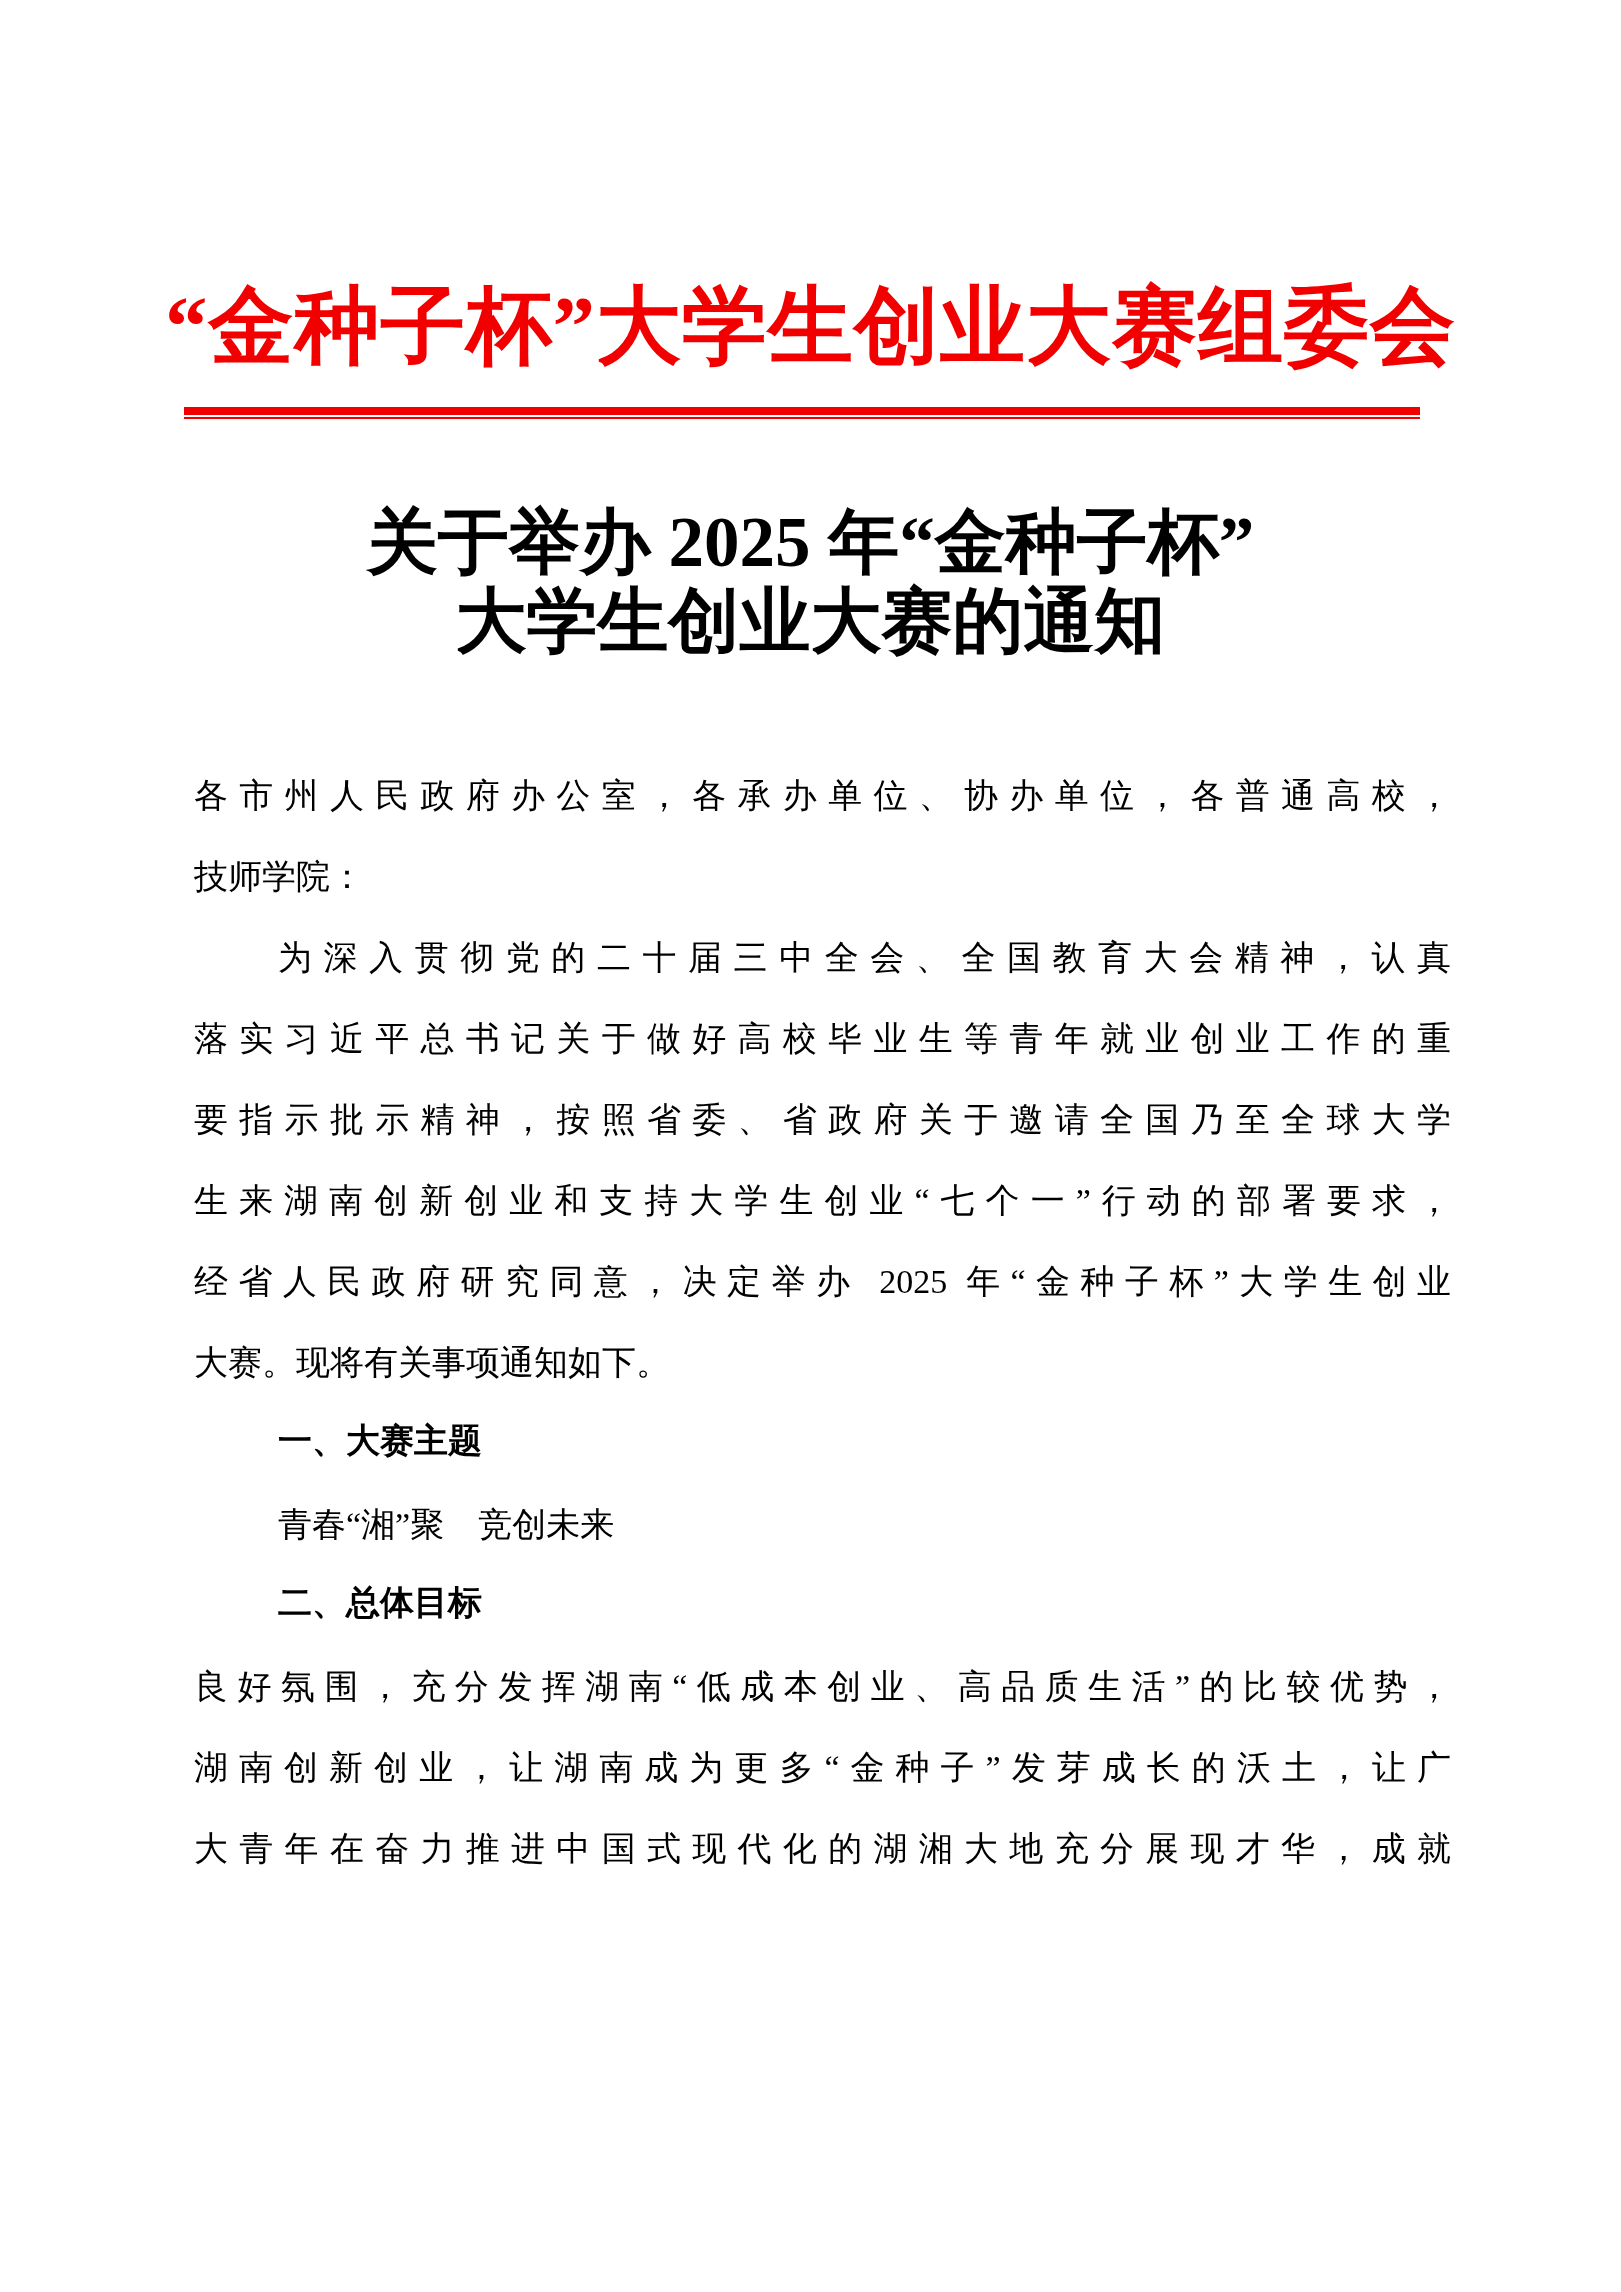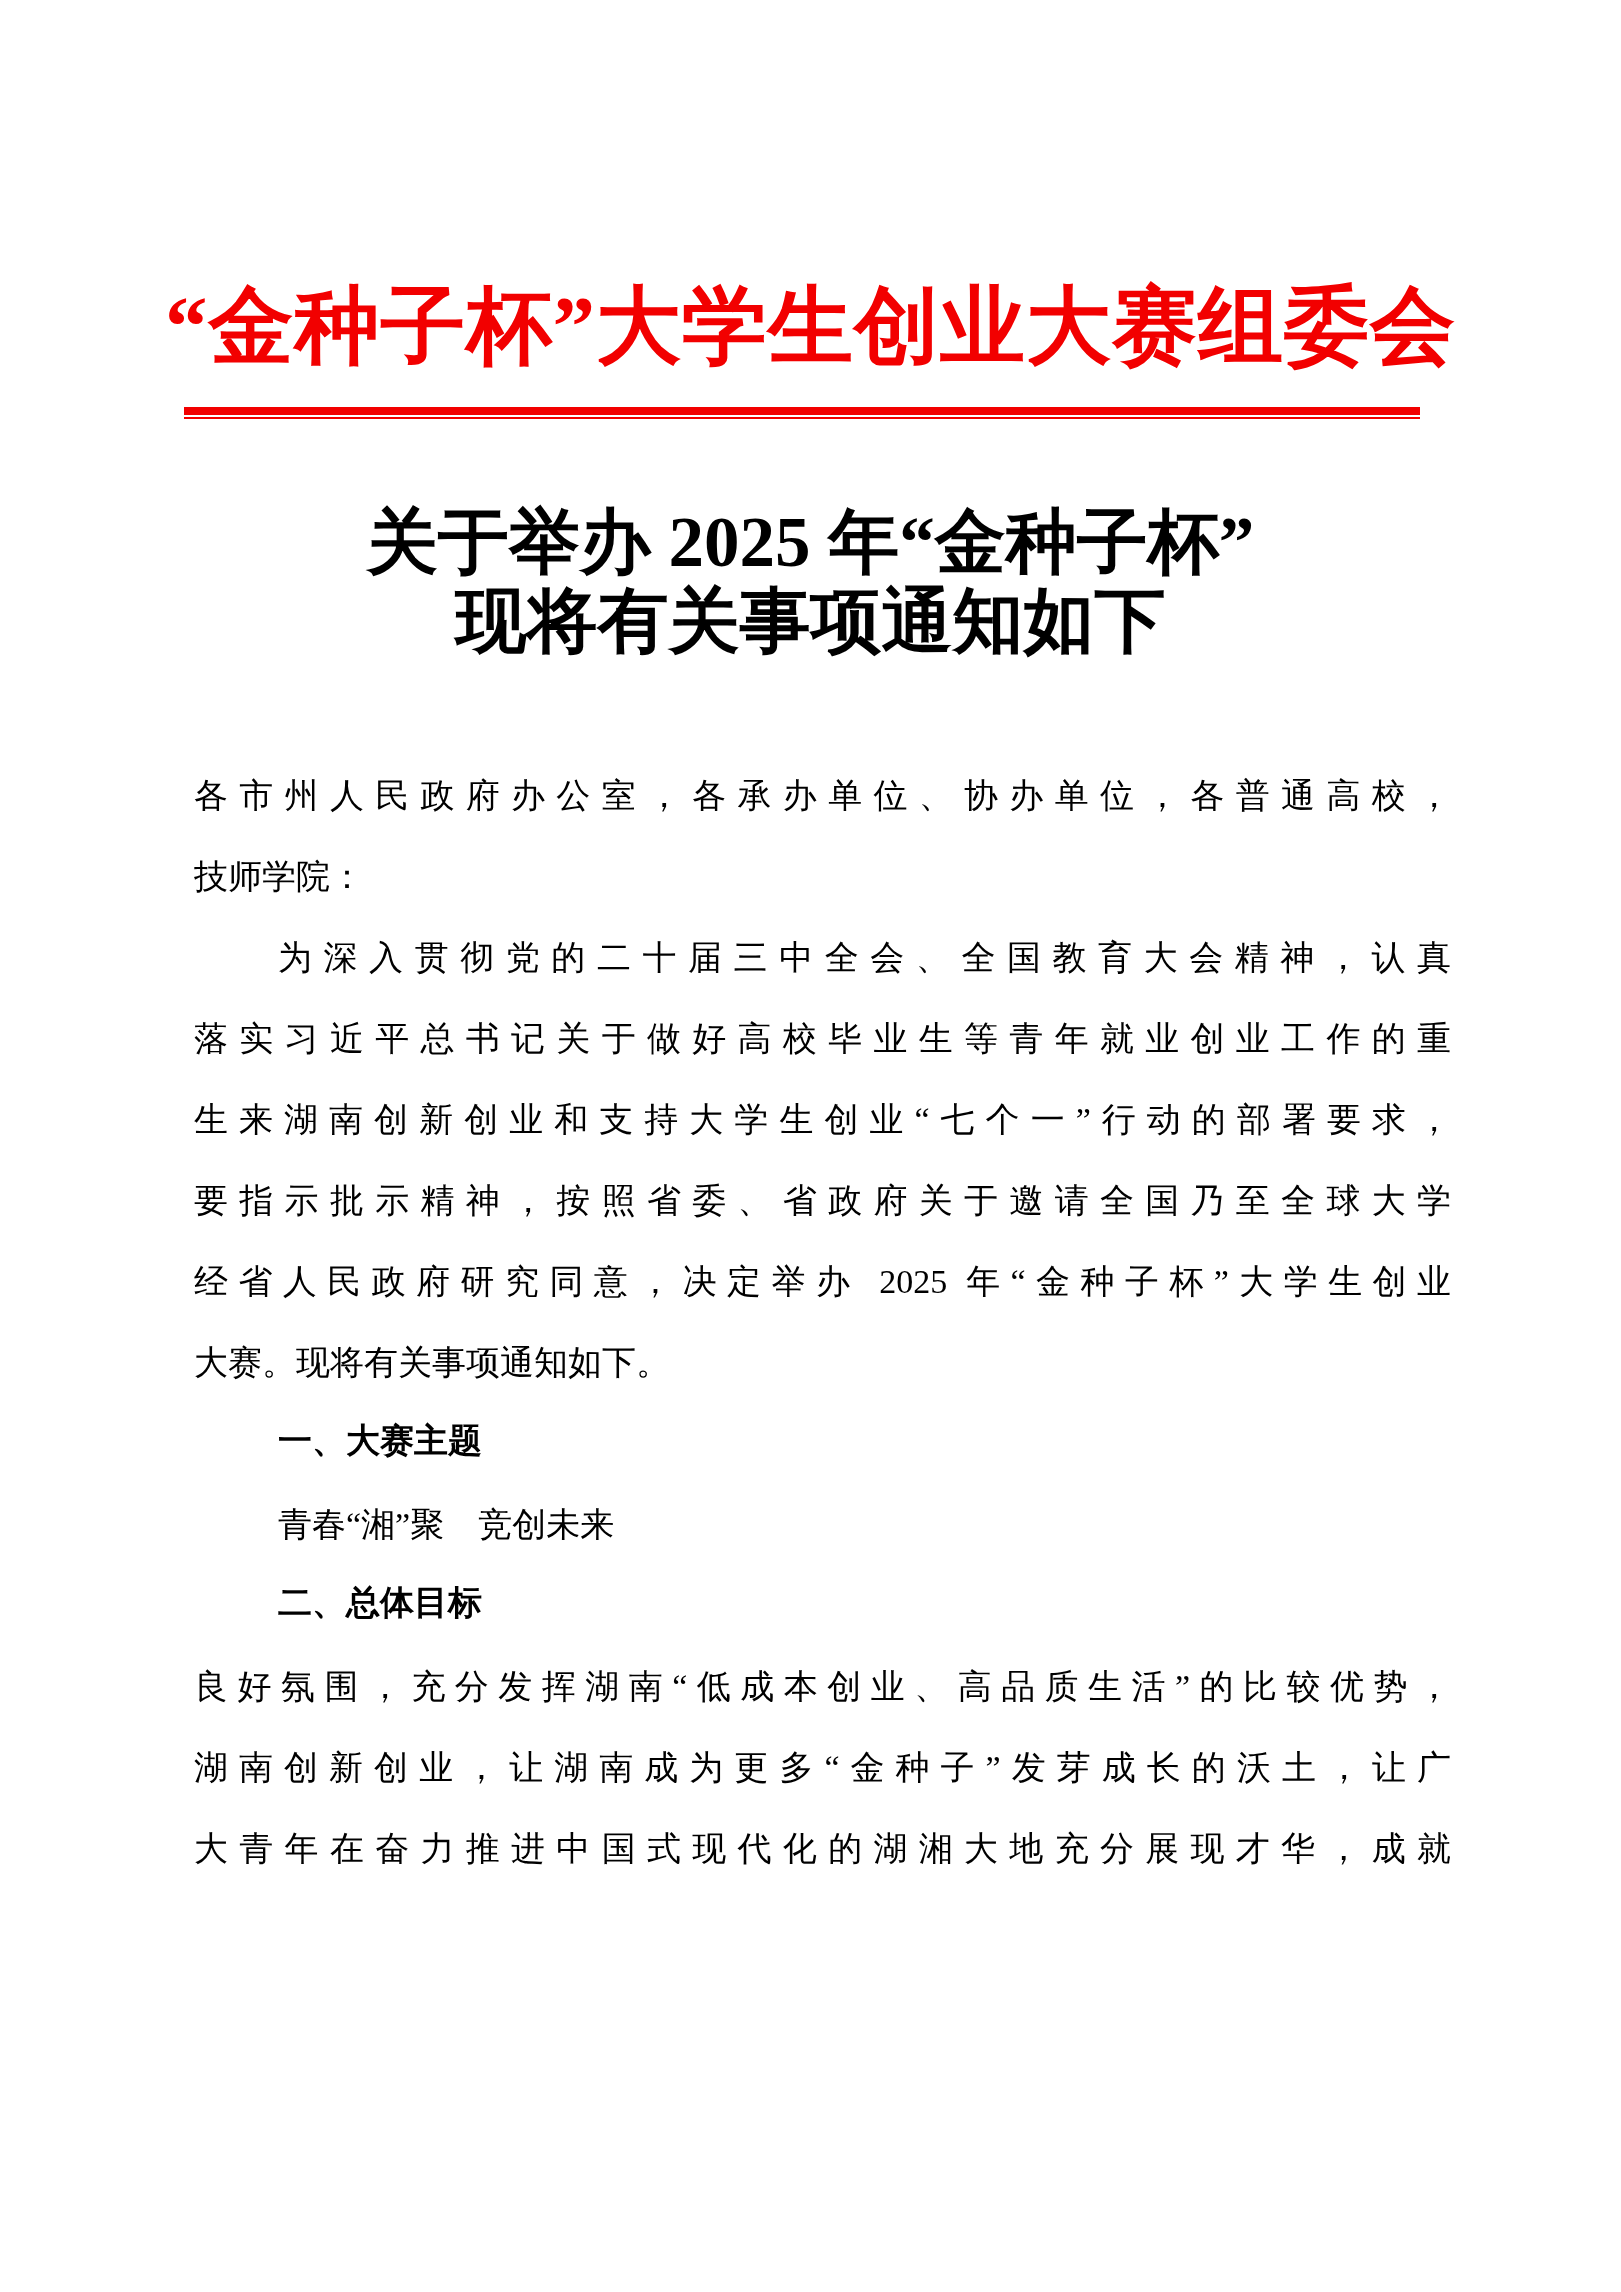--- a/index.html
+++ b/index.html
@@ -104,30 +104,30 @@
 <body>
 
 <div class="page">
 
   <div class="letterhead">“金种子杯”大学生创业大赛组委会</div>
 
   <div class="rule-top"></div>
 
   <div class="doc-title">
     <div>关于举办 2025 年“金种子杯”</div>
-    <div>现将有关事项通知如下</div>
+    <div>大学生创业大赛的通知</div>
   </div>
 
   <div class="body-block">
     <div class="line just">各市州人民政府办公室，各承办单位、协办单位，各普通高校，</div>
     <div class="line">技师学院：</div>
     <div class="line just indent">为深入贯彻党的二十届三中全会、全国教育大会精神，认真</div>
     <div class="line just">落实习近平总书记关于做好高校毕业生等青年就业创业工作的重</div>
+    <div class="line just">要指示批示精神，按照省委、省政府关于邀请全国乃至全球大学</div>
     <div class="line just">生来湖南创新创业和支持大学生创业“七个一”行动的部署要求，</div>
-    <div class="line just">要指示批示精神，按照省委、省政府关于邀请全国乃至全球大学</div>
     <div class="line just">经省人民政府研究同意，决定举办 2025 年“金种子杯”大学生创业</div>
     <div class="line">大赛。现将有关事项通知如下。</div>
     <div class="line hei indent">一、大赛主题</div>
     <div class="line indent">青春“湘”聚　竞创未来</div>
     <div class="line hei indent">二、总体目标</div>
     <div class="line just">良好氛围，充分发挥湖南“低成本创业、高品质生活”的比较优势，</div>
     <div class="line just">湖南创新创业，让湖南成为更多“金种子”发芽成长的沃土，让广</div>
     <div class="line just">大青年在奋力推进中国式现代化的湖湘大地充分展现才华，成就</div>
   </div>
 

